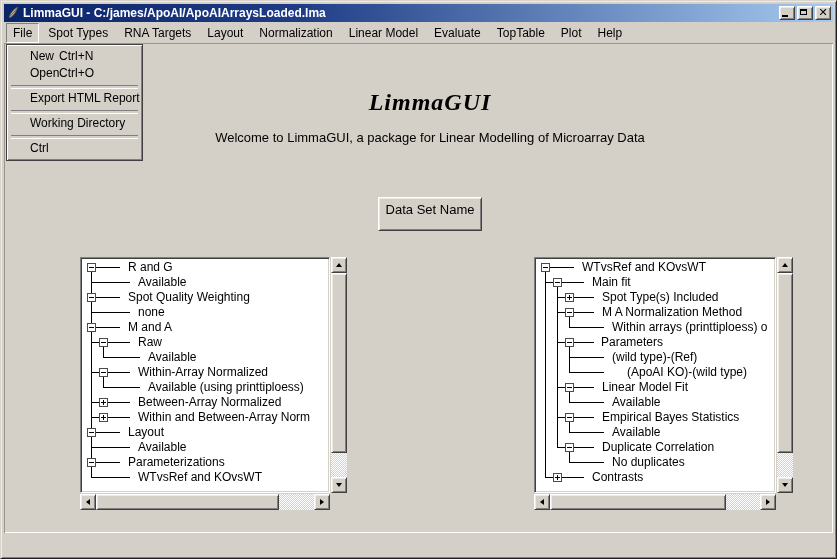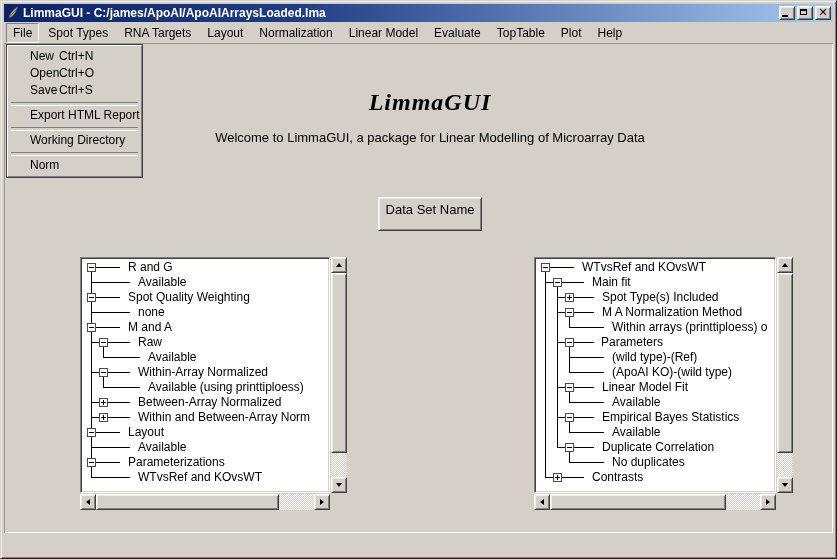--- a/index.html
+++ b/index.html
@@ -247,21 +247,21 @@
           <div class="tbox minus" style="left: 30px; top: 50px;"></div>
           <div class="tlabel" style="left: 67px; top: 48px;">M A Normalization Method</div>
           <div class="tline" style="left: 34px; top: 69px; width: 35px; height: 1px;"></div>
           <div class="tlabel" style="left: 77px; top: 63px;">Within arrays (printtiploess) o</div>
           <div class="tline" style="left: 22px; top: 84px; width: 37px; height: 1px;"></div>
           <div class="tbox minus" style="left: 30px; top: 80px;"></div>
           <div class="tlabel" style="left: 66px; top: 78px;">Parameters</div>
           <div class="tline" style="left: 34px; top: 99px; width: 35px; height: 1px;"></div>
           <div class="tlabel" style="left: 77px; top: 93px;">(wild type)-(Ref)</div>
           <div class="tline" style="left: 34px; top: 114px; width: 35px; height: 1px;"></div>
-          <div class="tlabel" style="left: 77px; top: 108px;">(ApoAI KO)-(wild type)</div>
+          <div class="tlabel" style="left: 92px; top: 108px;">(ApoAI KO)-(wild type)</div>
           <div class="tline" style="left: 22px; top: 129px; width: 37px; height: 1px;"></div>
           <div class="tbox minus" style="left: 30px; top: 125px;"></div>
           <div class="tlabel" style="left: 67px; top: 123px;">Linear Model Fit</div>
           <div class="tline" style="left: 34px; top: 144px; width: 35px; height: 1px;"></div>
           <div class="tlabel" style="left: 77px; top: 138px;">Available</div>
           <div class="tline" style="left: 22px; top: 159px; width: 37px; height: 1px;"></div>
           <div class="tbox minus" style="left: 30px; top: 155px;"></div>
           <div class="tlabel" style="left: 67px; top: 153px;">Empirical Bayes Statistics</div>
           <div class="tline" style="left: 34px; top: 174px; width: 35px; height: 1px;"></div>
           <div class="tlabel" style="left: 77px; top: 168px;">Available</div>
@@ -298,22 +298,21 @@
       </div>
       <div></div>
     </div>
   </div>
 
   <div class="statusbar"></div>
 
   <div class="filemenu">
       <div class="dd-item"><span>New</span><span class="dd-accel">Ctrl+N</span></div>
       <div class="dd-item"><span>Open</span><span class="dd-accel">Ctrl+O</span></div>
-      <div class="dd-item"><span>Save</span><span class="dd-accel">Ctrl+S</span></div>
       <div class="menu-sep"></div>
       <div class="dd-item"><span>Export HTML Report</span></div>
       <div class="menu-sep"></div>
       <div class="dd-item"><span>Working Directory</span></div>
       <div class="menu-sep"></div>
-      <div class="dd-item"><span>Norm</span></div>
+      <div class="dd-item"><span>Ctrl</span></div>
     </div>
 
 </div>
 
 </body></html>

